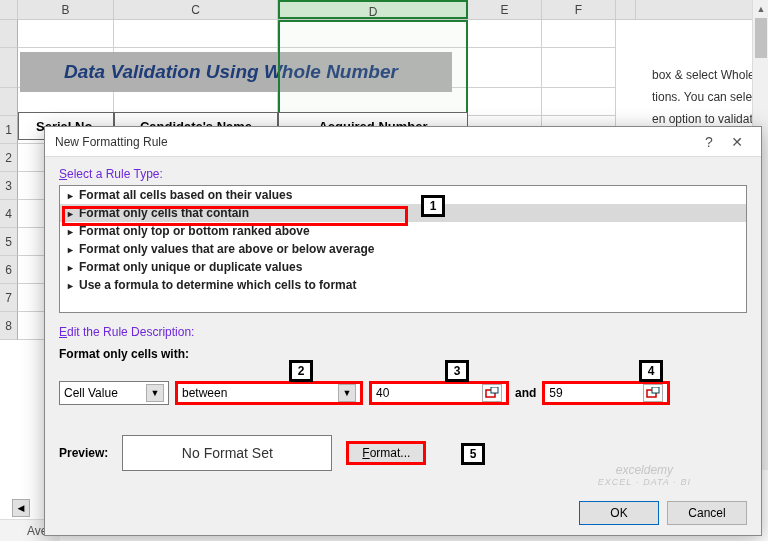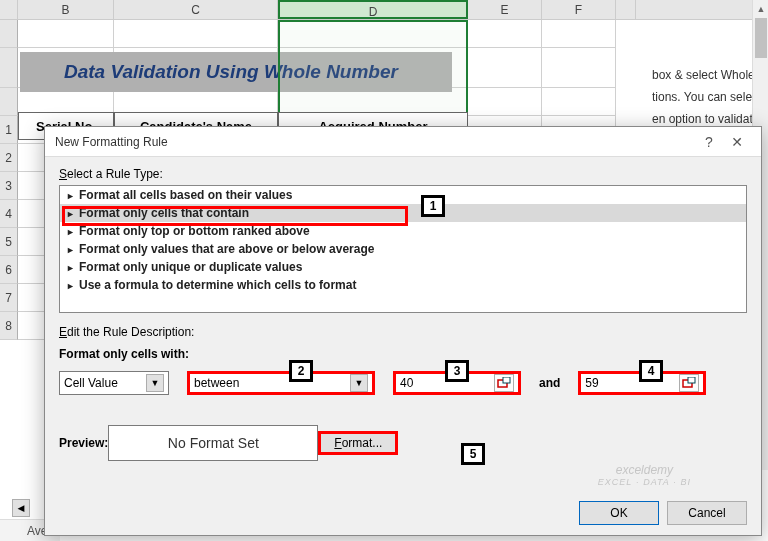--- a/index.html
+++ b/index.html
@@ -35,42 +35,42 @@
 
   .side-text { position: absolute; right: 0; top: 64px; width: 116px; color: #333; font-size: 13px; line-height: 22px; }
 
   
   .dialog { position: absolute; left: 44px; top: 126px; width: 718px; height: 410px; background: #f0f0f0; border: 1px solid #888; box-shadow: 0 4px 20px rgba(0,0,0,.3); }
   .dlg-title { height: 30px; background: #fff; display: flex; align-items: center; padding: 0 10px; border-bottom: 1px solid #ddd; }
   .dlg-title span { flex: 1; font-size: 12px; color: #333; }
   .dlg-title .icn { width: 28px; text-align: center; font-size: 14px; color: #555; }
 
   .dlg-body { padding: 10px 14px; }
-  .lbl { color: #000000; margin-bottom: 4px; }
+  .lbl { color: #6d28d9; margin-bottom: 4px; }
   .lbl u { text-decoration: underline; }
 
   .type-list { border: 1px solid #888; background: #fff; height: 128px; overflow: hidden; font-size: 12px; position: relative; }
   .type-item { padding: 2px 6px; color: #222; font-weight: bold; }
   .type-item.sel { background: #d9d9d9; }
   .arrow { font-size: 9px; margin-right: 3px; display: inline-block; width: 10px; }
 
   .red-box { border: 3px solid #ff0000; position: absolute; }
   .black-num { position: absolute; width: 24px; height: 22px; border: 3px solid #000; background: #fff; text-align: center; font-weight: bold; font-size: 12px; line-height: 16px; }
 
   .edit-label { margin-top: 12px; }
   .bold { font-weight: bold; }
 
-  .fo-row { display: flex; align-items: center; gap: 18px; margin-top: 10px; }
+  .fo-row { display: flex; align-items: center; gap: 6px; margin-top: 20px; }
   .select { background: #fff; border: 1px solid #7a7a7a; height: 24px; display: flex; align-items: center; padding: 0 4px; }
   .select .dd { width: 18px; height: 18px; background: #e1e1e1; border: 1px solid #adadad; text-align: center; font-size: 9px; line-height: 16px; margin-left: 4px; }
   .input { background: #fff; border: 1px solid #7a7a7a; height: 24px; display: flex; align-items: center; padding: 0 4px; }
   .ref-btn { width: 20px; height: 18px; background: #fdfdfd; border: 1px solid #adadad; display: flex; align-items: center; justify-content: center; }
   .ref-btn svg { width: 14px; height: 12px; }
 
-  .prev-row { display: flex; align-items: center; margin-top: 30px; }
+  .prev-row { display: flex; align-items: center; margin-top: 30px; gap: 14px; }
   .prev-box { width: 210px; height: 36px; border: 1px solid #7a7a7a; background: #fff; display: flex; align-items: center; justify-content: center; font-size: 14px; color: #333; }
   .btn { height: 24px; min-width: 80px; background: #e1e1e1; border: 1px solid #adadad; display: inline-flex; align-items: center; justify-content: center; padding: 0 12px; }
   .btn.primary { border: 1px solid #0067c0; }
 
   .dlg-footer { position: absolute; bottom: 10px; right: 14px; display: flex; gap: 8px; }
 
   .watermark { position: absolute; right: 70px; bottom: 48px; color: #c6c6c6; font-size: 14px; font-style: italic; text-align: center; pointer-events: none; }
   .watermark .sub { font-size: 9px; letter-spacing: 1px; }
 
   .scroll-v { position: absolute; right: 0; top: 0; width: 16px; height: 470px; background: #f0f0f0; border-left: 1px solid #dcdcdc; }
@@ -235,21 +235,21 @@
       <div class="select" style="width:110px">
         <span>Cell Value</span>
         <span style="flex:1"></span>
         <div class="dd">▼</div>
       </div>
       <div class="select" style="width:188px; border:3px solid #ff0000">
         <span>between</span>
         <span style="flex:1"></span>
         <div class="dd">▼</div>
       </div>
-      <div class="input" style="width:128px; border:3px solid #ff0000">
+      <div class="input" style="width:140px; border:3px solid #ff0000">
         <span>40</span>
         <span style="flex:1"></span>
         <div class="ref-btn">
           <svg viewBox="0 0 14 12">
               <rect x="1" y="3" width="9" height="7" fill="none" stroke="#c00" stroke-width="1.5"></rect>
               <rect x="6" y="0" width="7" height="6" fill="#fff" stroke="#045" stroke-width="1"></rect>
             </svg>
         </div>
       </div>
       <span class="bold">and</span>

